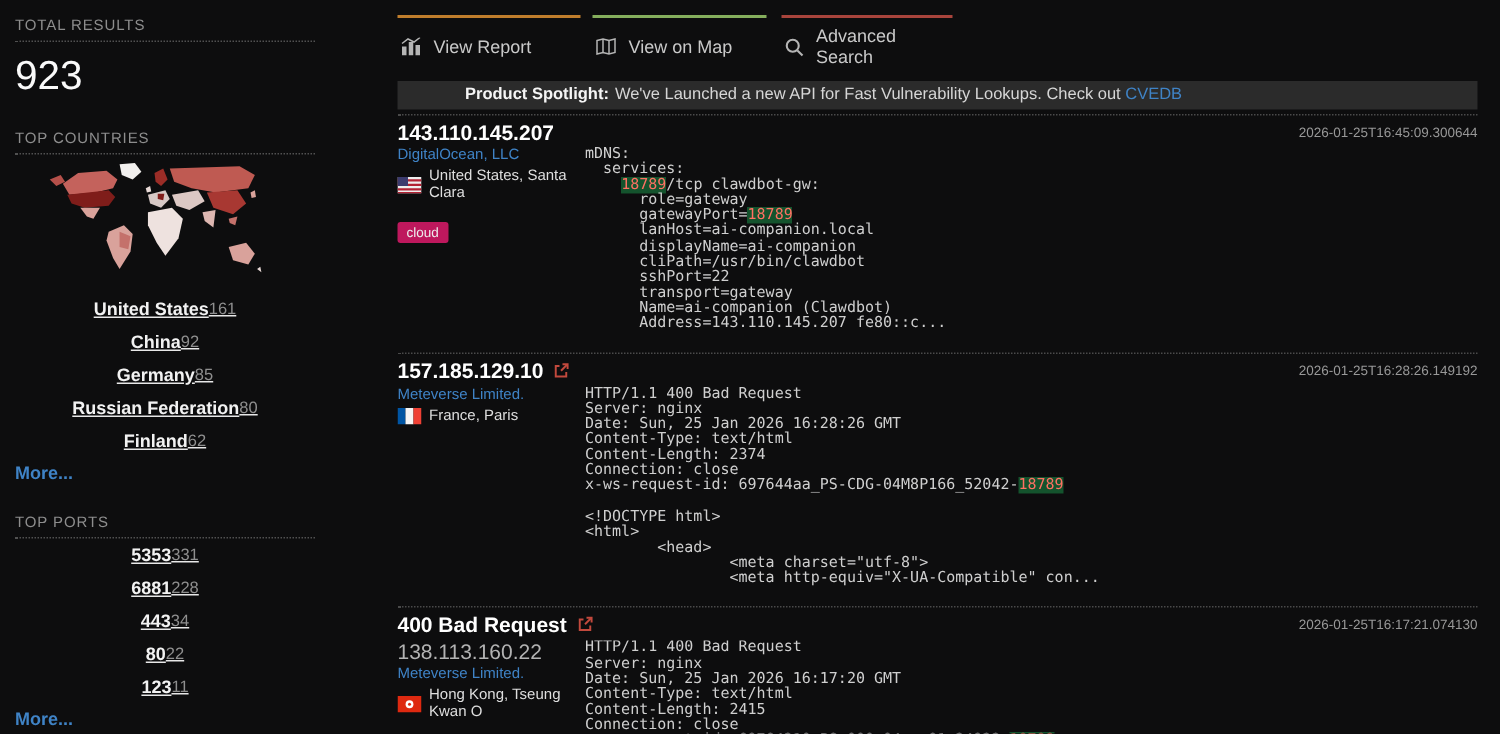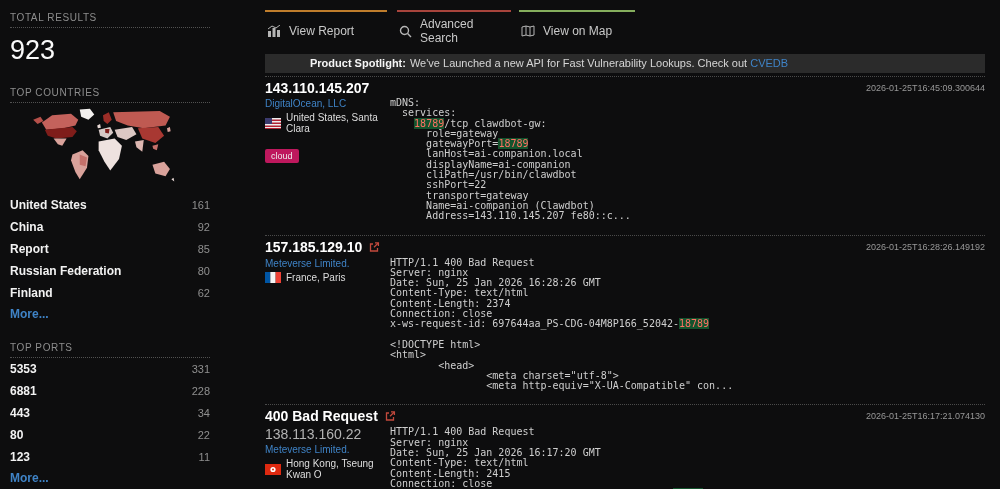--- a/index.html
+++ b/index.html
@@ -12,21 +12,21 @@
   .layout { display:flex; width:1000px; }
 
   
   .sidebar { width:250px; flex:none; padding:12px 40px 0 10px; }
   .section-label {
     font-size:10px; color:#8d8d8d; letter-spacing:.6px;
     padding-bottom:4px; border-bottom:1px dotted #515151; font-weight:400;
   }
   .total-value { font-size:27px; color:#fafafa; font-weight:400; margin:7px 0 21px 0; }
   .map-wrap { padding:5px 0 2px 18px; }
-  .stat-row { display:flex; justify-content:space-between; align-items:center; padding:4px 0; }
+  .stat-row { display:flex; justify-content:center; align-items:center; padding:4px 0;text-decoration:underline; }
   .stat-name { color:#f2f2f2; font-weight:700; font-size:12px; }
   .stat-count { color:#8f8f8f; font-size:11px; }
   .more-link { color:#3f83c6; font-size:12px; font-weight:700; display:inline-block; margin:3px 0 17px 0; }
   .sec-gap { margin-top:4px; }
 
   
   .main { flex:1; padding:10px 15px 0 15px; min-width:0; }
   .tabs { display:flex; gap:6px; margin-bottom:7px; }
   .tab {
     border-top:2px solid #888; padding:5px 0 2px 2px;
@@ -113,21 +113,21 @@
 
     <div class="stat-row">
       <a class="stat-name">United States</a>
       <span class="stat-count">161</span>
     </div>
     <div class="stat-row">
       <a class="stat-name">China</a>
       <span class="stat-count">92</span>
     </div>
     <div class="stat-row">
-      <a class="stat-name">Report</a>
+      <a class="stat-name">Germany</a>
       <span class="stat-count">85</span>
     </div>
     <div class="stat-row">
       <a class="stat-name">Russian Federation</a>
       <span class="stat-count">80</span>
     </div>
     <div class="stat-row">
       <a class="stat-name">Finland</a>
       <span class="stat-count">62</span>
     </div>
@@ -167,34 +167,34 @@
     <div class="tabs">
       <div class="tab tab-report">
         <svg width="14" height="12" viewBox="0 0 14 12">
           <rect x="1" y="6" width="3" height="6" fill="#b5b5b5"></rect>
           <rect x="5.5" y="3" width="3" height="9" fill="#b5b5b5"></rect>
           <rect x="10" y="5" width="3" height="7" fill="#b5b5b5"></rect>
           <polyline points="1,4 5,1 9,3 13,0" fill="none" stroke="#b5b5b5" stroke-width="1"></polyline>
         </svg>
         <span>View Report</span>
       </div>
-      <div class="tab tab-search">
-        <svg width="13" height="13" viewBox="0 0 13 13">
-          <circle cx="5.5" cy="5.5" r="4" fill="none" stroke="#b5b5b5" stroke-width="1.4"></circle>
-          <line x1="8.6" y1="8.6" x2="12" y2="12" stroke="#b5b5b5" stroke-width="1.4"></line>
-        </svg>
-        <span>Advanced Search</span>
-      </div>
       <div class="tab tab-map">
         <svg width="14" height="12" viewBox="0 0 14 12">
           <path d="M1,2 L5,1 L9,2 L13,1 L13,10 L9,11 L5,10 L1,11 Z" fill="none" stroke="#b5b5b5" stroke-width="1"></path>
           <line x1="5" y1="1" x2="5" y2="10" stroke="#b5b5b5" stroke-width="1"></line>
           <line x1="9" y1="2" x2="9" y2="11" stroke="#b5b5b5" stroke-width="1"></line>
         </svg>
         <span>View on Map</span>
+      </div>
+      <div class="tab tab-search">
+        <svg width="13" height="13" viewBox="0 0 13 13">
+          <circle cx="5.5" cy="5.5" r="4" fill="none" stroke="#b5b5b5" stroke-width="1.4"></circle>
+          <line x1="8.6" y1="8.6" x2="12" y2="12" stroke="#b5b5b5" stroke-width="1.4"></line>
+        </svg>
+        <span>Advanced Search</span>
       </div>
     </div>
 
     <div class="spotlight">
       <span class="sp-prefix">Product Spotlight:</span><span>We've Launched a new API for Fast Vulnerability Lookups. Check out</span>
       <a>CVEDB</a>
     </div>
 
     <div class="result">
       <div class="result-header">

